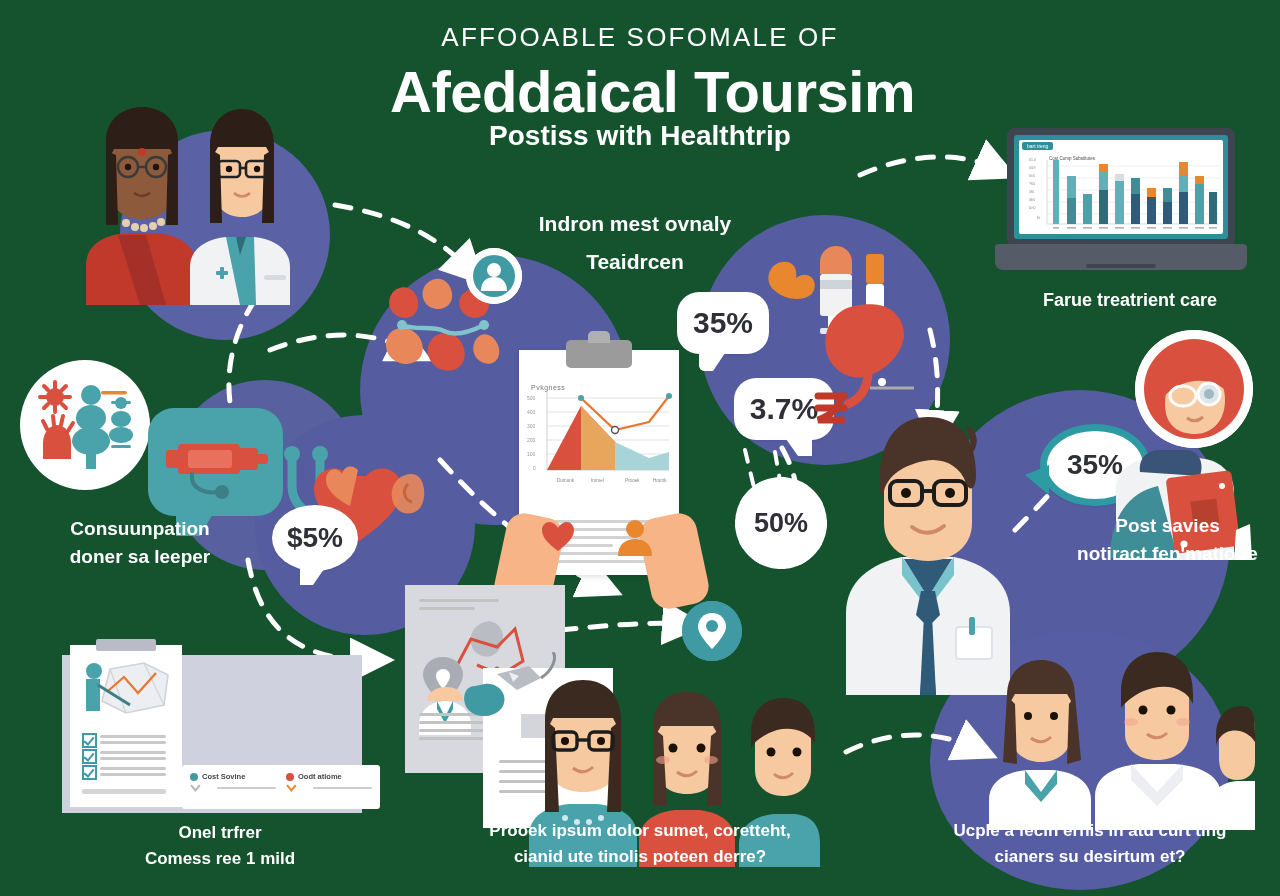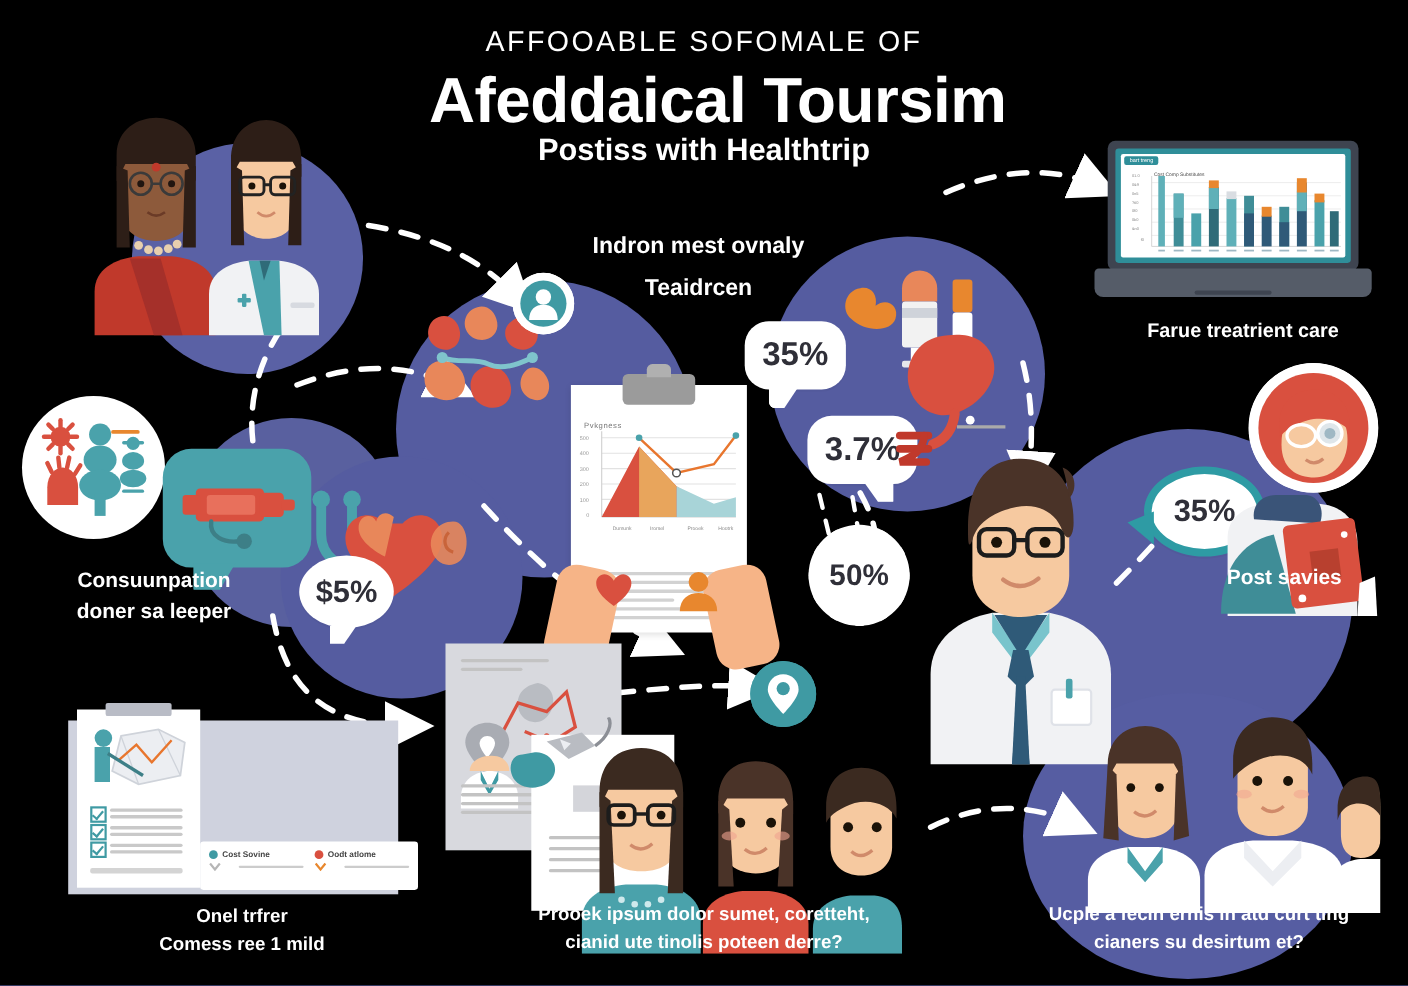--- a/index.html
+++ b/index.html
@@ -3,21 +3,21 @@
 <meta charset="utf-8">
 <style>
   html,body{margin:0;padding:0;background:#5c63a8;}
   body{
     font-family:"Liberation Sans","DejaVu Sans",sans-serif;
     -webkit-font-smoothing:antialiased;
   }
   #stage{
     position:relative;
     width:1280px;height:896px;
-    background:#000000;
+    background:#14532d;
     overflow:hidden;
   }
   
   .blob{position:absolute;border-radius:50%;background:#555ca0;pointer-events:none;}
   .blob.b1{left:360px;top:255px;width:270px;height:270px;}
   .blob.b2{left:700px;top:215px;width:250px;height:250px;}
   .blob.b3{left:255px;top:415px;width:220px;height:220px;}
   .blob.b4{left:930px;top:390px;width:300px;height:300px;}
   .blob.b5{left:120px;top:130px;width:210px;height:210px;background:#5a61a5;}
   .blob.b6{left:930px;top:630px;width:300px;height:260px;background:#565da2;}
@@ -599,20 +599,21 @@
       <path d="M40,42 C38,28 48,20 60,20 L88,20 C100,22 104,34 100,46 Z" fill="#3a5478"></path>
       <rect x="70" y="44" width="66" height="76" rx="5" fill="#d9503f" transform="rotate(-7 103 82)"></rect>
       <rect x="92" y="70" width="26" height="26" fill="#b8402f" transform="rotate(-7 105 83)"></rect>
       <circle cx="84" cy="114" r="3.5" fill="#ffffff"></circle>
       <circle cx="122" cy="56" r="3" fill="#ffffff"></circle>
       <path d="M136,100 L150,94 L152,130 L134,130 Z" fill="#ffffff"></path>
     </svg>
   </div>
   <div class="t label lbl-right-mid">
     <div>Post savies</div>
+    <div>notiract fen'matione</div>
   </div>
 
   <div class="badge badge-user">
     <svg width="56" height="56" viewBox="0 0 56 56">
       <circle cx="28" cy="28" r="28" fill="#ffffff"></circle>
       <circle cx="28" cy="28" r="21" fill="#3f9aa3"></circle>
       <circle cx="28" cy="22" r="7" fill="#ffffff"></circle>
       <path d="M15,43 C15,33 21,29 28,29 C35,29 41,33 41,43 Z" fill="#ffffff"></path>
     </svg>
   </div>

